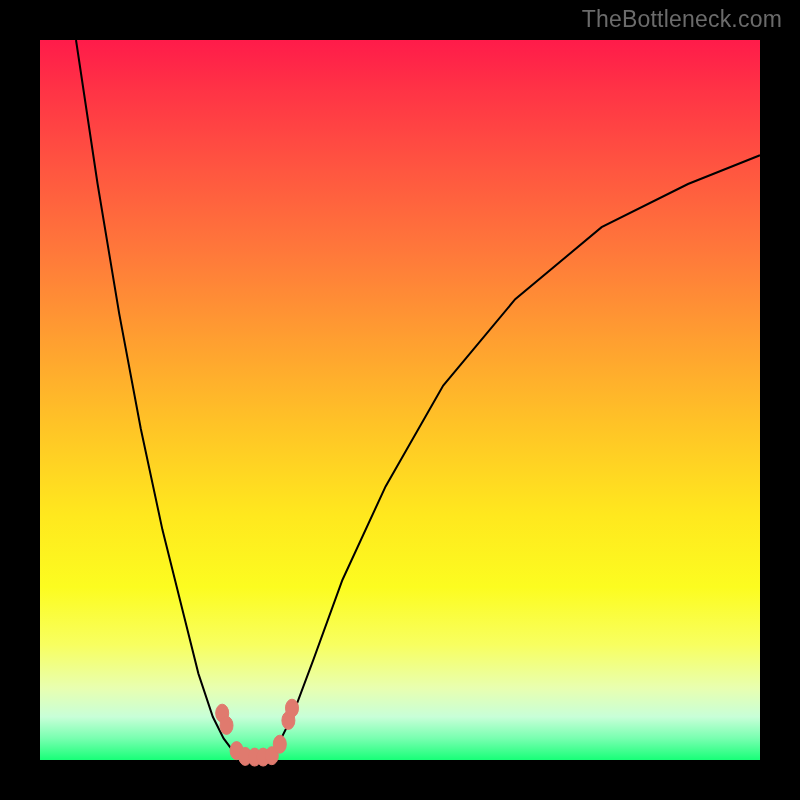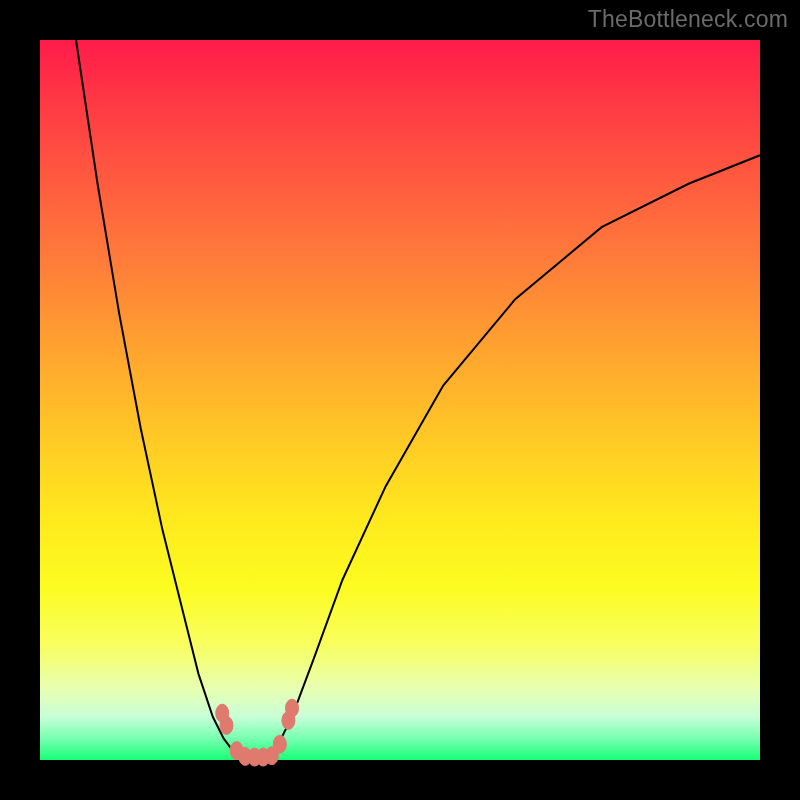--- a/index.html
+++ b/index.html
@@ -37,21 +37,21 @@
       #f8ff60 84%,
       #e8ffb0 90%,
       #c8ffd8 94%,
       #78ffb0 97%,
       #18ff78 100%
     );
   }
   .watermark {
     position: absolute;
     top: 6px;
-    right: 12px;
+    right: 18px;
     color: #6b6b6b;
     font-size: 23px;
     letter-spacing: 0.2px;
     font-weight: 500;
   }
   svg.curve {
     position: absolute;
     top: 0;
     left: 0;
     width: 720px;

